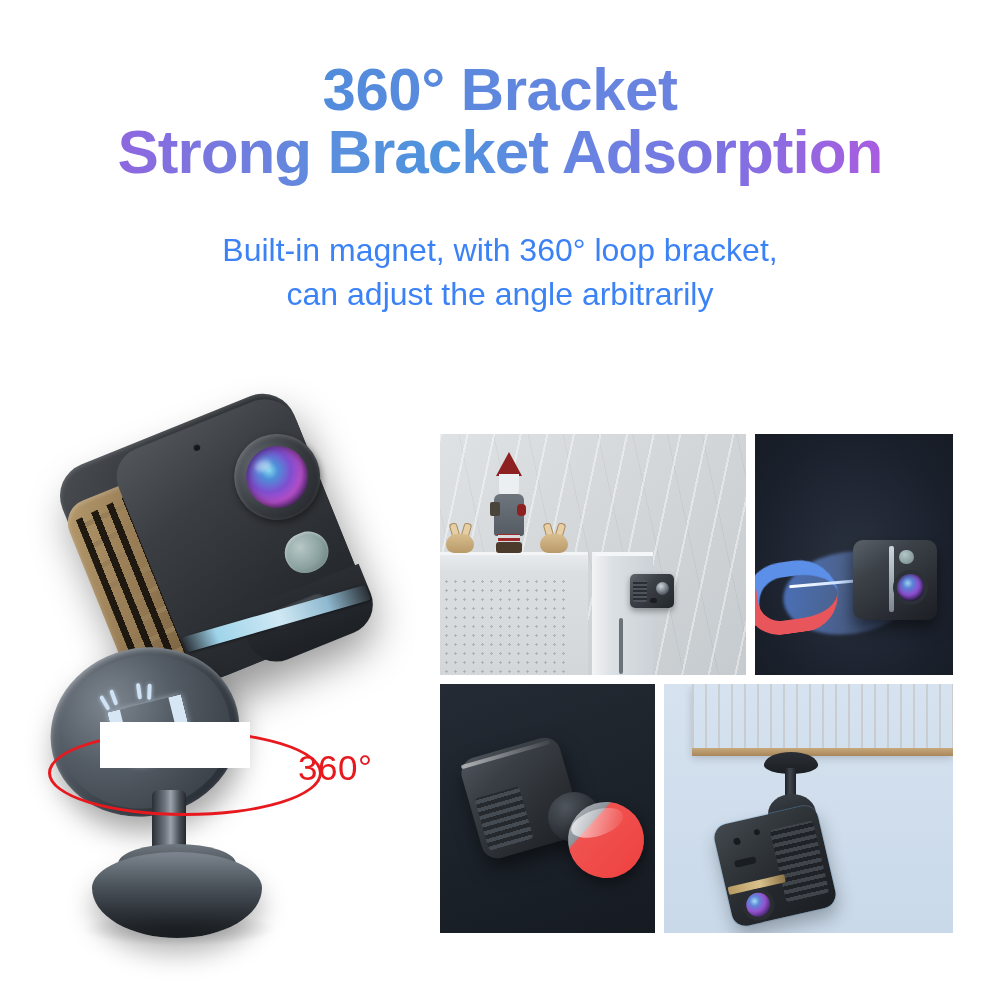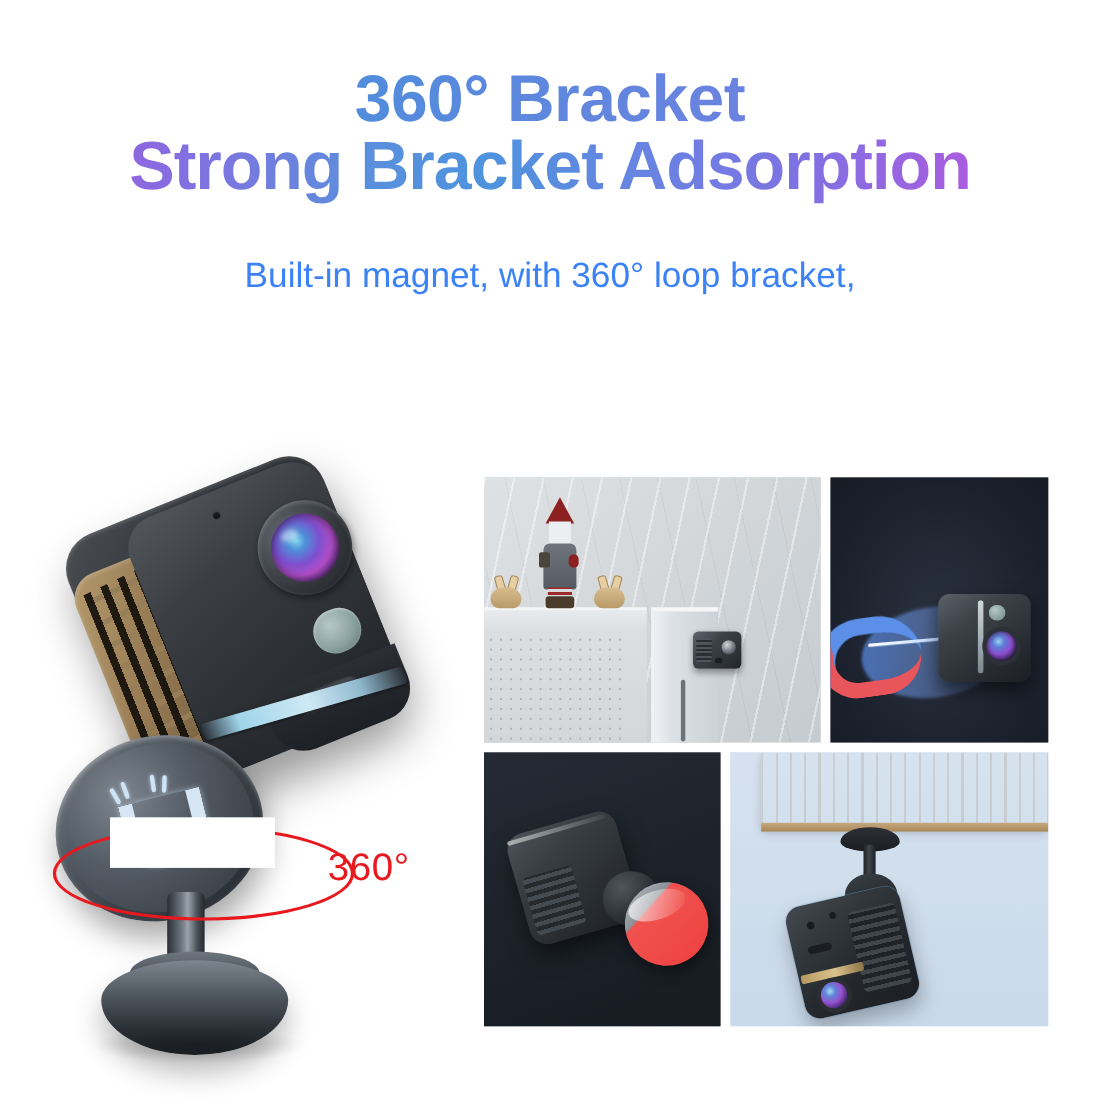--- a/index.html
+++ b/index.html
@@ -28,21 +28,21 @@
     -webkit-text-fill-color:transparent;
     white-space:nowrap;
   }
   .sub{
     position:absolute;left:0;top:228px;width:1000px;text-align:center;
     color:#3b82f6;font-size:32px;line-height:1.38;font-weight:normal;
   }
   .sub div{white-space:nowrap;}
 
   
-  .hero{position:absolute;left:40px;top:421px;width:400px;height:560px;}
+  .hero{position:absolute;left:40px;top:400px;width:400px;height:560px;}
 
   .cam-wrap{
     position:absolute;left:55px;top:10px;width:300px;height:300px;
     transform:rotate(-22deg);
   }
   .cam-body{
     position:absolute;left:0;top:0;width:250px;height:250px;
     border-radius:34px;
     background:linear-gradient(135deg,#4a4e53 0%,#36393d 26%,#2b2e32 55%,#1f2226 100%);
     box-shadow:0 26px 42px rgba(0,0,0,.40), inset 0 2px 4px rgba(255,255,255,.16);
@@ -312,20 +312,21 @@
 
 <div class="page">
 
   <div class="headings">
     <div class="h-line1">360° Bracket</div>
     <div class="h-line2">Strong Bracket Adsorption</div>
   </div>
 
   <div class="sub">
     <div>Built-in magnet, with 360° loop bracket,</div>
+    <div>can adjust the angle arbitrarily</div>
   </div>
 
   <div class="hero">
 
     <div class="cam-wrap">
       <div class="cam-body"></div>
       <div class="cam-grille">
         <div class="slots"></div>
       </div>
       <div class="cam-face">

